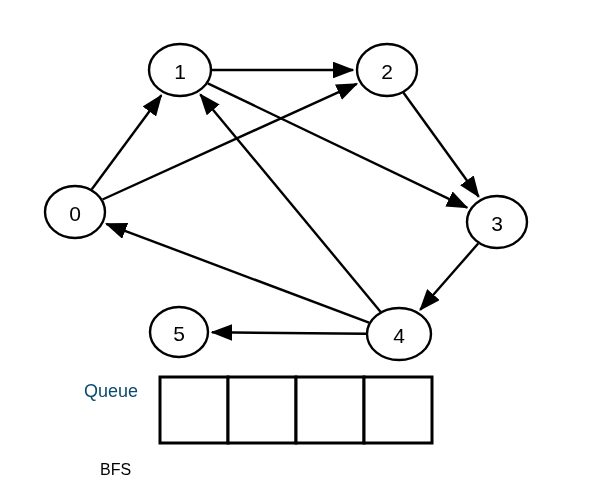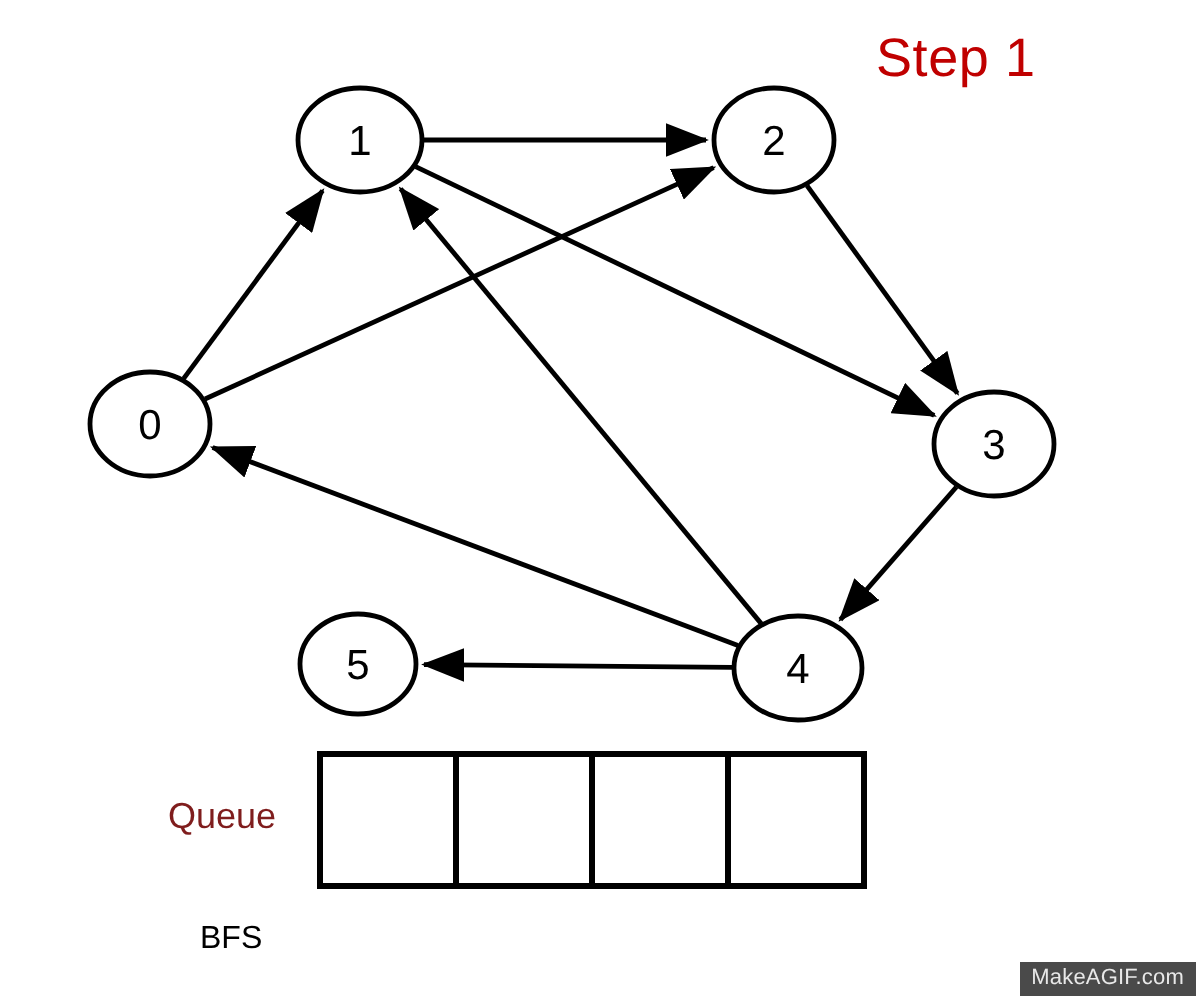--- a/index.html
+++ b/index.html
@@ -59,24 +59,24 @@
     top: 14px;
     font-family: "Liberation Sans", sans-serif;
     font-size: 27px;
     font-weight: normal;
     letter-spacing: 0.3px;
     white-space: nowrap;
   }
   .queue-label {
     position: absolute;
     left: 84px;
-    top: 398px;
+    top: 381px;
     font-family: "Liberation Sans", sans-serif;
     font-size: 18px;
-    color: #7f1d1d;
+    color: #0c4a6e;
     white-space: nowrap;
     text-align: center;
   }
   .bfs-label {
     position: absolute;
     left: 100px;
     top: 461px;
     font-family: "Liberation Sans", sans-serif;
     font-size: 16px;
     color: #000000;
@@ -157,21 +157,19 @@
           <rect x="296" y="377" width="68" height="66" class="queue-cell"></rect>
           <text x="330" y="411" class="node-label"></text>
         </g>
         <g>
           <rect x="364" y="377" width="68" height="66" class="queue-cell"></rect>
           <text x="398" y="411" class="node-label"></text>
         </g>
       </g>
   </svg>
 
-  <div class="step-label" style="color: rgb(192, 0, 0);">Step 1</div>
 
   <div class="queue-label">Queue</div>
 
   <div class="bfs-label">BFS</div>
 
-  <div class="watermark" style="background: rgb(74, 74, 74); color: rgb(232, 232, 232);">MakeAGIF.com</div>
 
 </div>
 
 </body></html>

